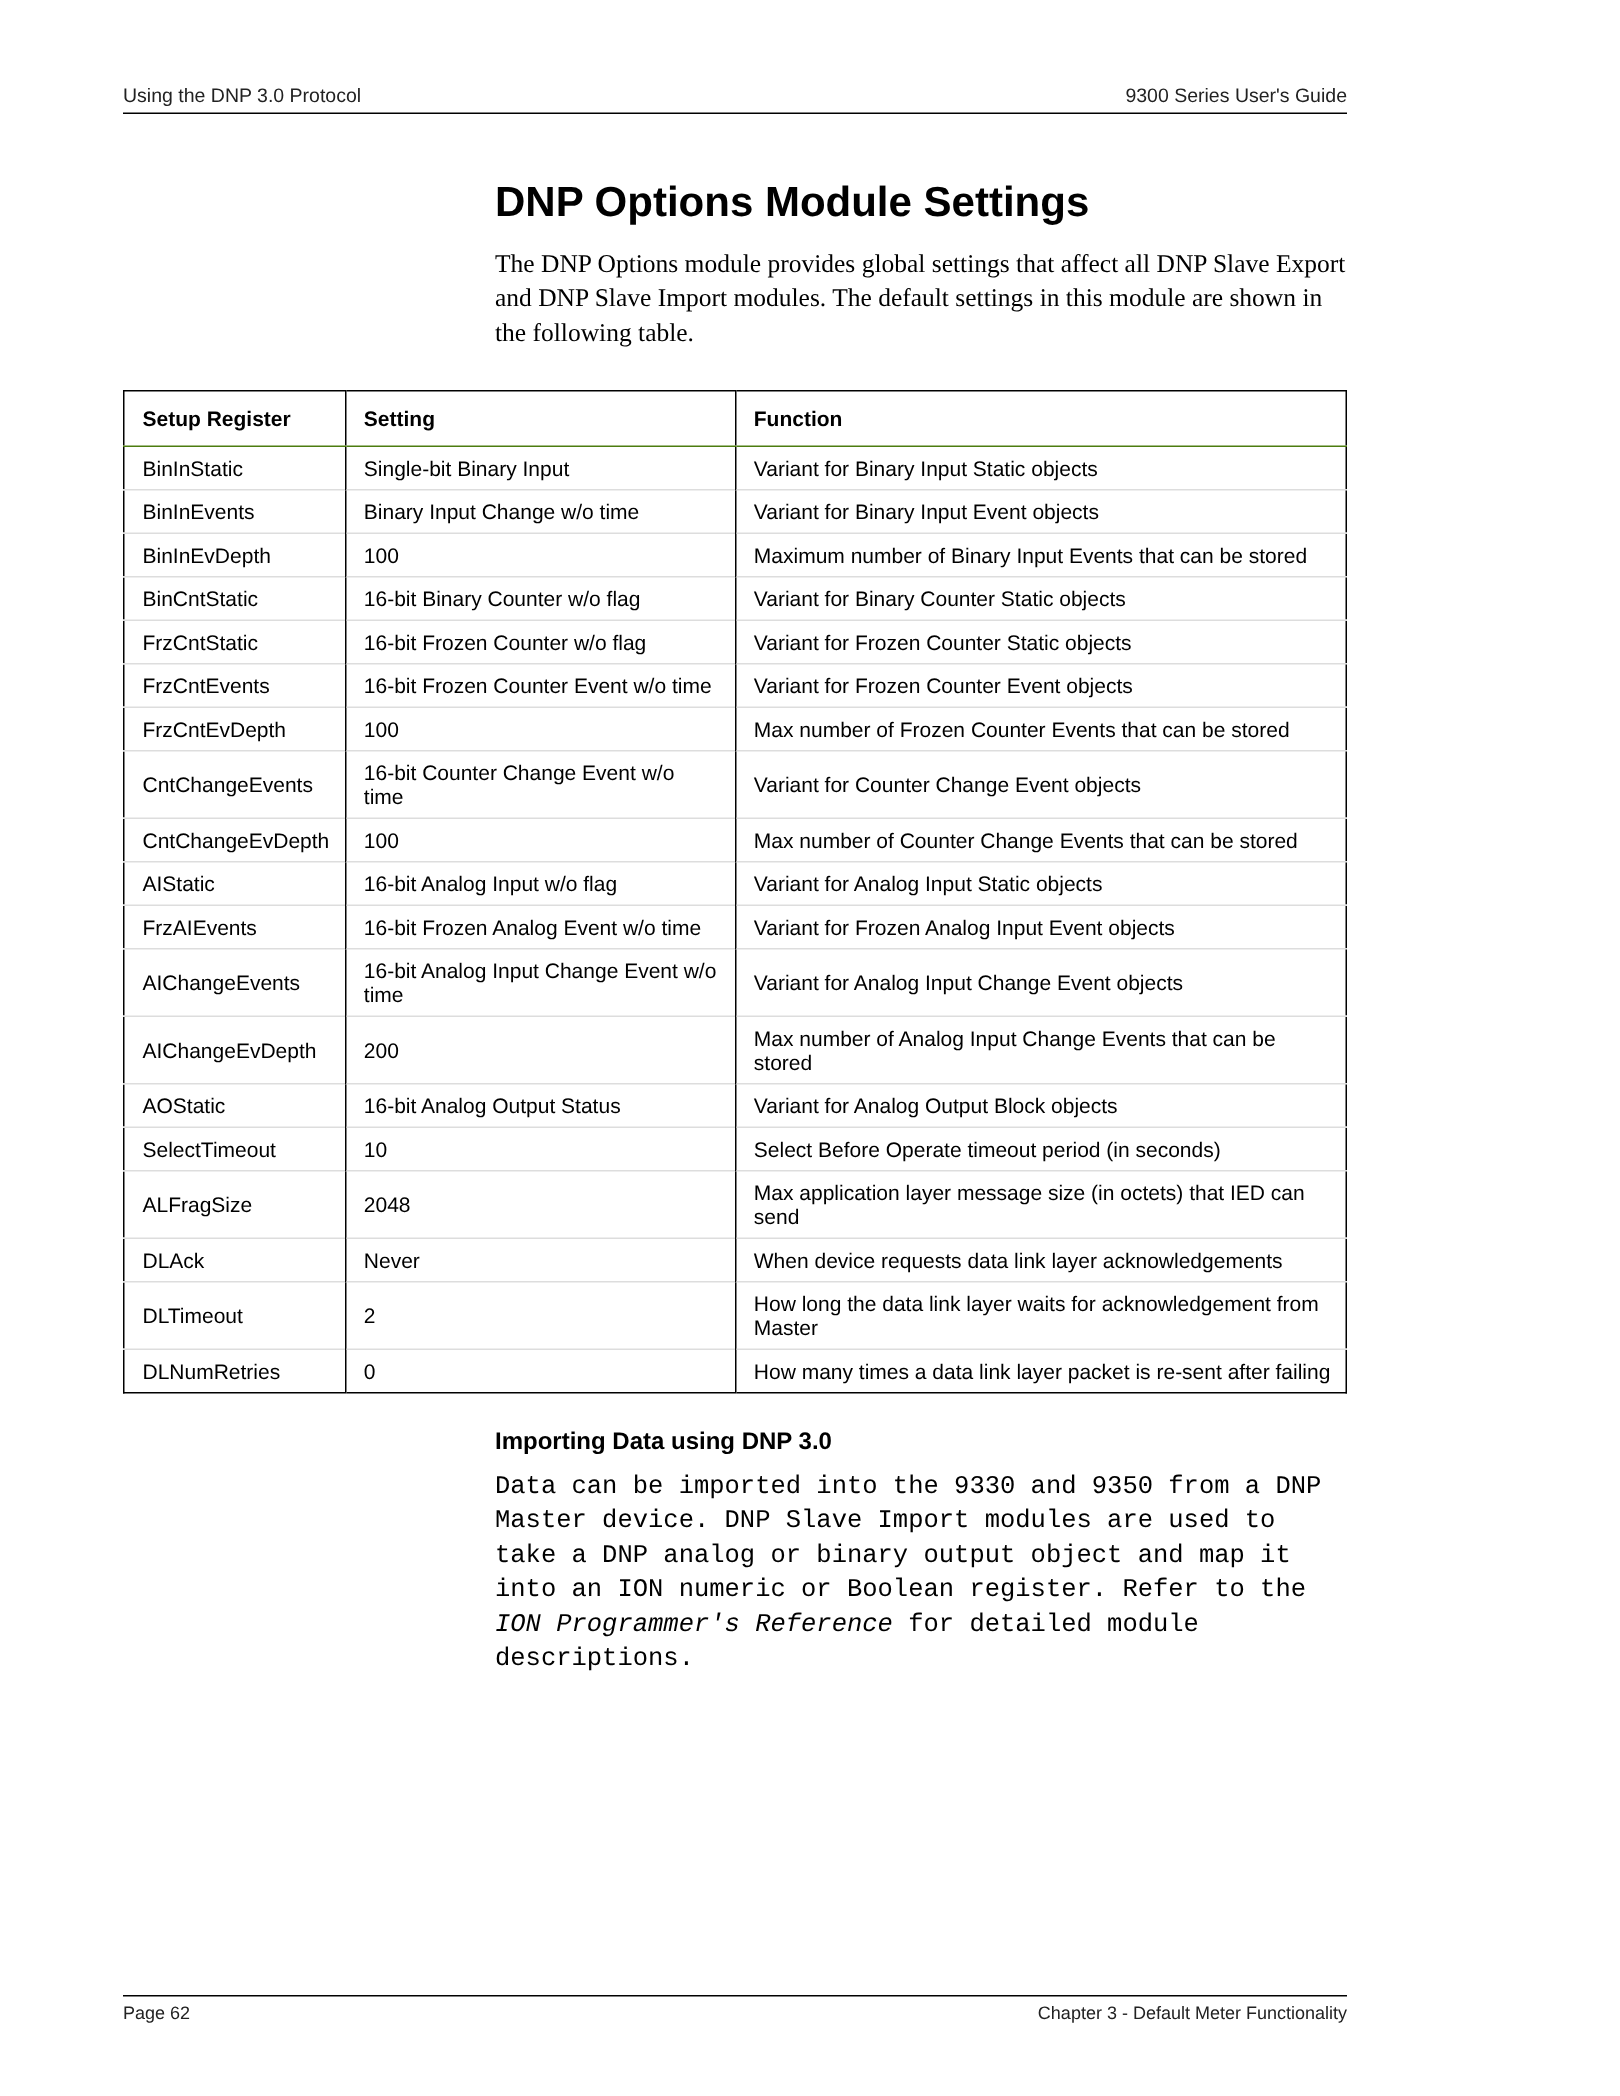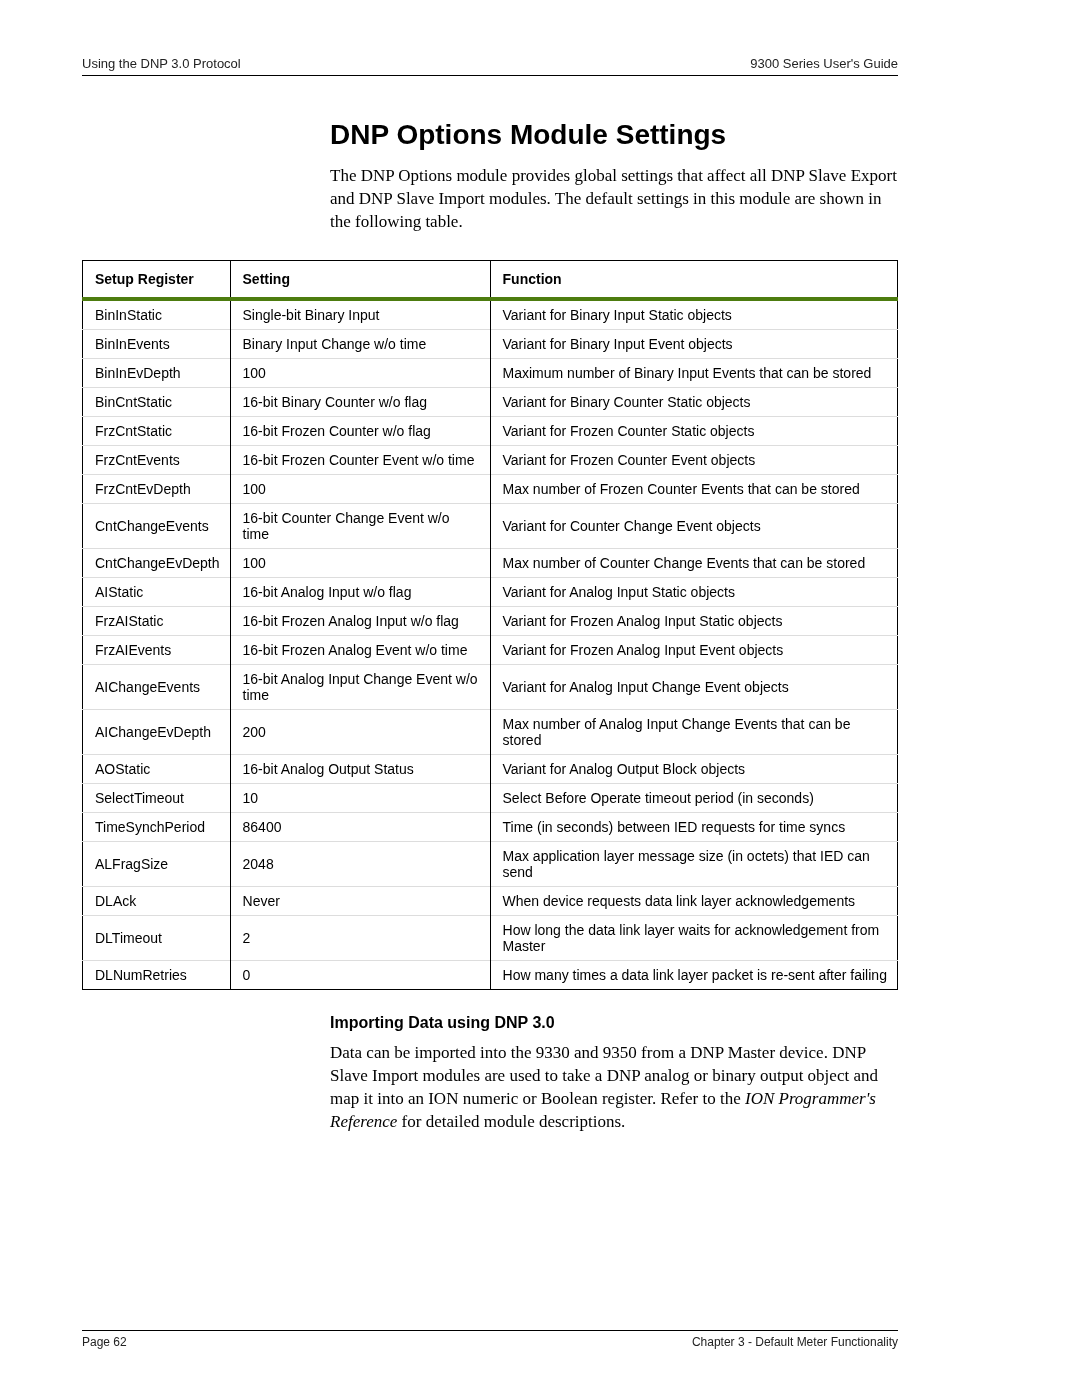--- a/index.html
+++ b/index.html
@@ -44,41 +44,41 @@
     border: 1px solid #000;
     font-size: 14px;
   }
   table.data-table th, table.data-table td {
     text-align: left;
     vertical-align: middle;
     padding: 6px 10px 6px 12px;
   }
   table.data-table thead th {
     font-weight: bold;
-    border-bottom: 4px solid #4d7c0f;
+    border-bottom: 1px solid #4d7c0f;
     padding-top: 10px;
     padding-bottom: 10px;
   }
   table.data-table th + th,
   table.data-table td + td {
     border-left: 1px solid #000;
   }
   table.data-table tbody tr + tr td {
     border-top: 1px solid #ddd;
   }
   table.data-table col.c1 { width: 140px; }
   table.data-table col.c2 { width: 260px; }
   .sub-heading {
     font-weight: bold;
     font-size: 16px;
     margin: 24px 0 10px 248px;
   }
   .body-para {
     margin: 0 0 0 248px;
-    font-family: Liberation Serif, serif;
+    font-family: Liberation Mono, monospace;
     font-size: 17px;
     line-height: 1.35;
     max-width: 640px;
   }
   .body-para .ital { font-style: italic; }
   .footer-row {
     position: absolute;
     left: 82px;
     right: 82px;
     bottom: 48px;
@@ -163,25 +163,20 @@
           <td>CntChangeEvDepth</td>
           <td>100</td>
           <td>Max number of Counter Change Events that can be stored</td>
         </tr>
       <tr>
           <td>AIStatic</td>
           <td>16-bit Analog Input w/o flag</td>
           <td>Variant for Analog Input Static objects</td>
         </tr>
       <tr>
-          <td>FrzAIStatic</td>
-          <td>16-bit Frozen Analog Input w/o flag</td>
-          <td>Variant for Frozen Analog Input Static objects</td>
-        </tr>
-      <tr>
           <td>FrzAIEvents</td>
           <td>16-bit Frozen Analog Event w/o time</td>
           <td>Variant for Frozen Analog Input Event objects</td>
         </tr>
       <tr>
           <td>AIChangeEvents</td>
           <td>16-bit Analog Input Change Event w/o time</td>
           <td>Variant for Analog Input Change Event objects</td>
         </tr>
       <tr>
@@ -191,25 +186,20 @@
         </tr>
       <tr>
           <td>AOStatic</td>
           <td>16-bit Analog Output Status</td>
           <td>Variant for Analog Output Block objects</td>
         </tr>
       <tr>
           <td>SelectTimeout</td>
           <td>10</td>
           <td>Select Before Operate timeout period (in seconds)</td>
-        </tr>
-      <tr>
-          <td>TimeSynchPeriod</td>
-          <td>86400</td>
-          <td>Time (in seconds) between IED requests for time syncs</td>
         </tr>
       <tr>
           <td>ALFragSize</td>
           <td>2048</td>
           <td>Max application layer message size (in octets) that IED can send</td>
         </tr>
       <tr>
           <td>DLAck</td>
           <td>Never</td>
           <td>When device requests data link layer acknowledgements</td>

